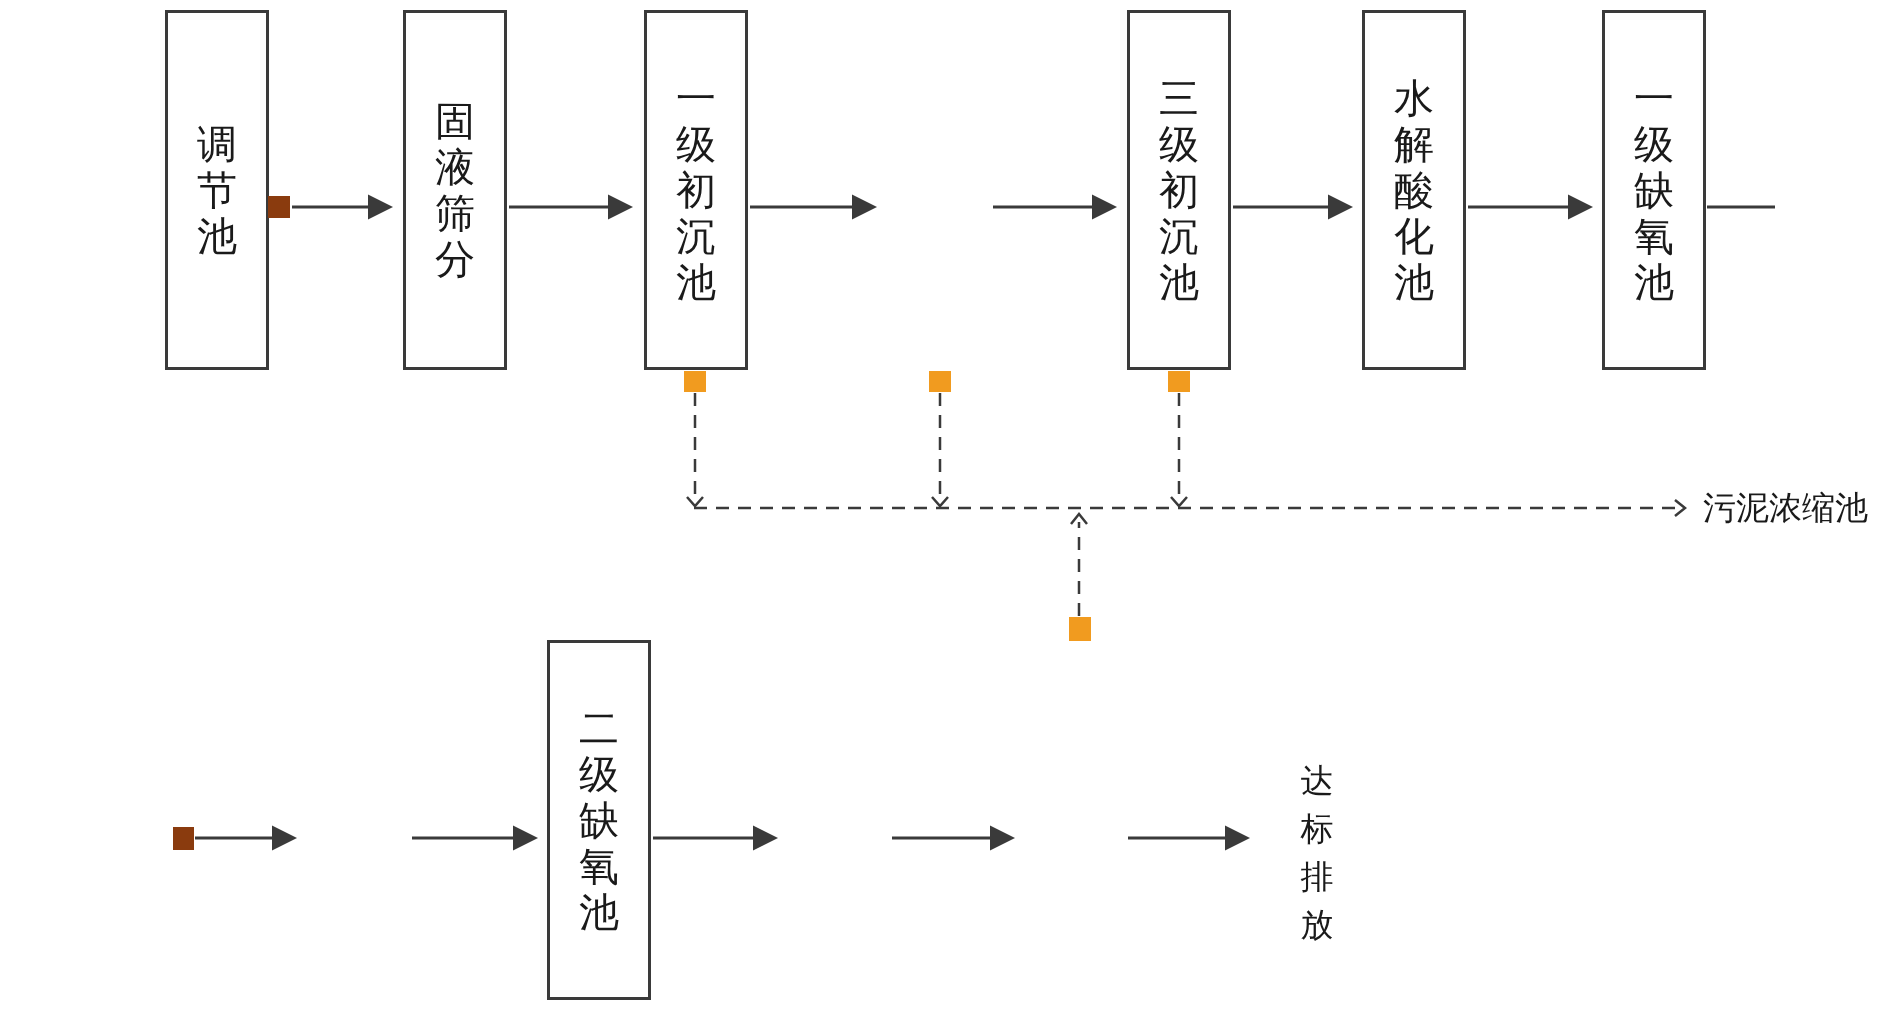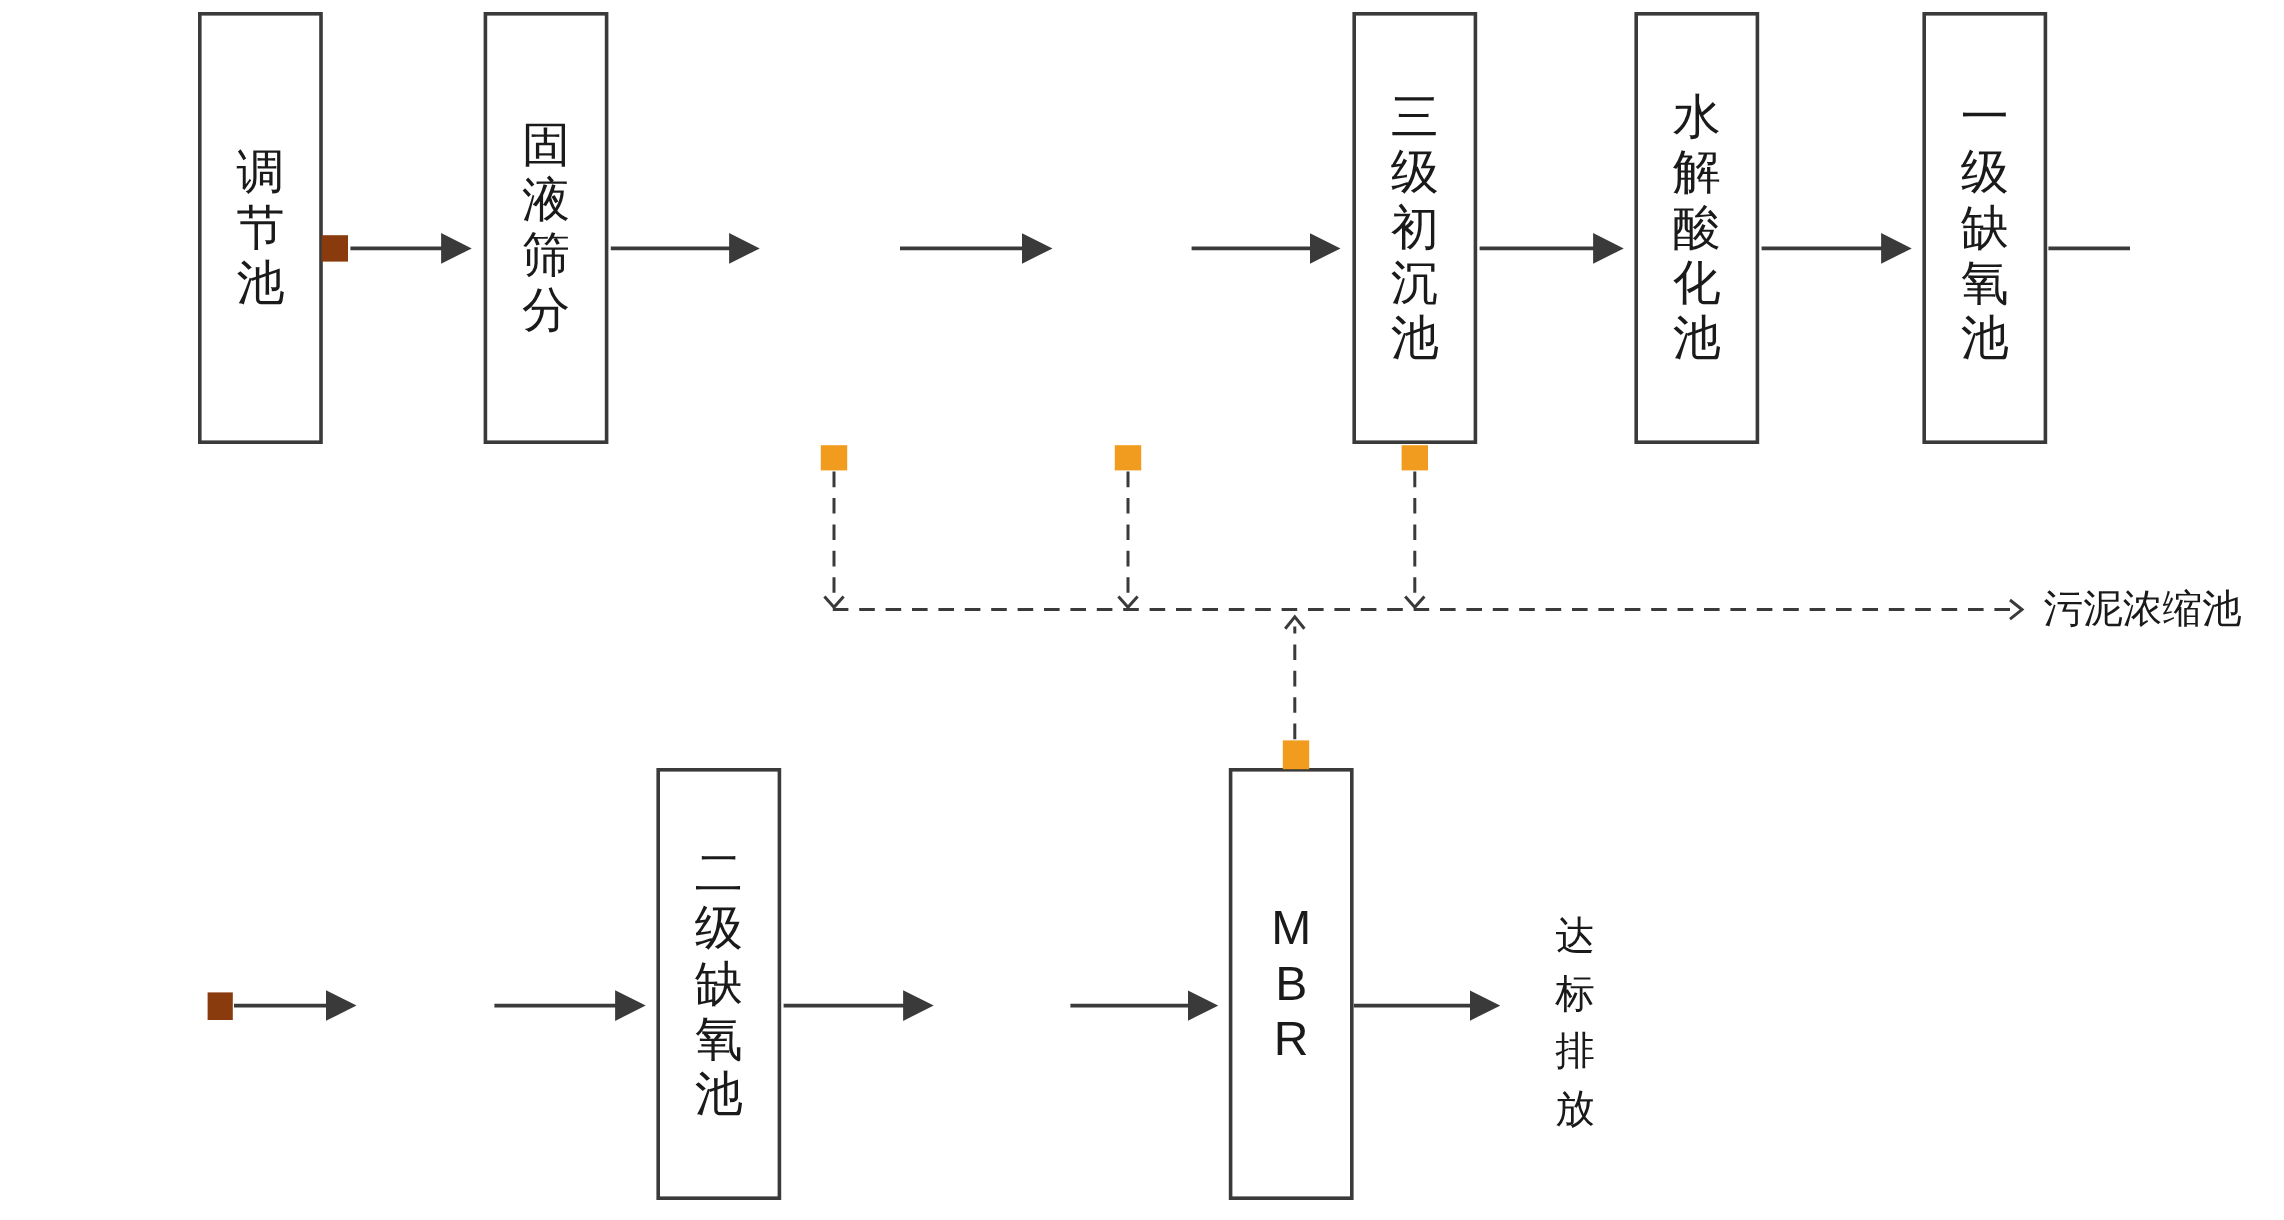--- a/index.html
+++ b/index.html
@@ -28,21 +28,21 @@
   }
   .row-top{top:10px;}
   .row-bottom{top:640px;}
   .marker{position:absolute;z-index:3;}
   .marker.orange{background:var(--color-orange_marker);}
   .marker.brown{background:var(--color-brown_marker);}
   .float-label{
     position:absolute;color:var(--color-text);font-size:33px;z-index:2;font-family:Liberation Serif, serif;
   }
   .float-label.horizontal{white-space:nowrap;line-height:46px;}
-  .float-label.vertical{width:42px;word-break:break-all;line-height:48px;}
+  .float-label.vertical{width:42px;word-break:break-all;line-height:48px;text-align:center;}
 </style>
 </head>
 <body>
 
 <div class="canvas">
 
   <svg class="connectors" width="1903" height="1017" viewBox="0 0 1903 1017" aria-hidden="true">
     <defs>
       <marker id="ah" viewBox="0 0 10 10" refX="8" refY="5" markerWidth="8.5" markerHeight="8.5" orient="auto">
         <path d="M0,0 L10,5 L0,10 z" style="fill:var(--color-line,#3a3a3a)"></path>
@@ -81,35 +81,35 @@
       <polyline points="1675,500 1685,508 1675,516"></polyline>
     </g>
   </svg>
 
   <div class="pbox row-top" style="left:165px">
     <span class="box-label">调节池</span>
   </div>
   <div class="pbox row-top" style="left:403px">
     <span class="box-label">固液筛分</span>
   </div>
+  <div class="pbox row-top" style="left:644px">
+    <span class="box-label">一级初沉池</span>
+  </div>
   <div class="pbox row-top" style="left:1127px">
     <span class="box-label">三级初沉池</span>
   </div>
   <div class="pbox row-top" style="left:1362px">
     <span class="box-label">水解酸化池</span>
   </div>
   <div class="pbox row-top" style="left:1602px">
     <span class="box-label">一级缺氧池</span>
   </div>
 
   <div class="pbox row-bottom" style="left:547px">
     <span class="box-label">二级缺氧池</span>
-  </div>
-  <div class="pbox row-bottom" style="left:1024px">
-    <span class="box-label">MBR</span>
   </div>
 
   <div class="marker brown" style="left:268px;top:196px;width:22px;height:22px"></div>
   <div class="marker brown" style="left:173px;top:827px;width:21px;height:23px"></div>
 
   <div class="marker orange" style="left:684px;top:371px;width:22px;height:21px"></div>
   <div class="marker orange" style="left:929px;top:371px;width:22px;height:21px"></div>
   <div class="marker orange" style="left:1168px;top:371px;width:22px;height:21px"></div>
   <div class="marker orange" style="left:1069px;top:617px;width:22px;height:24px"></div>
 

